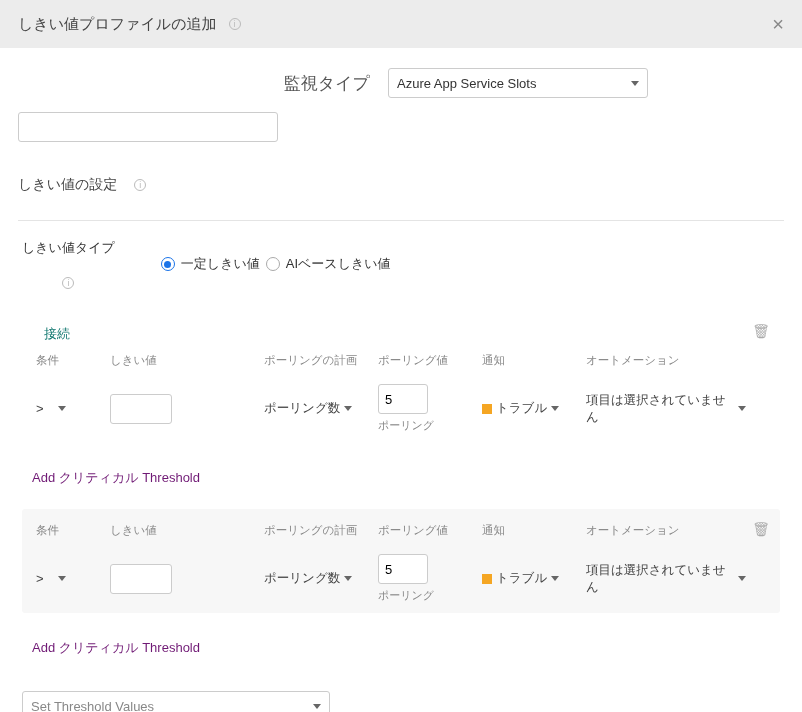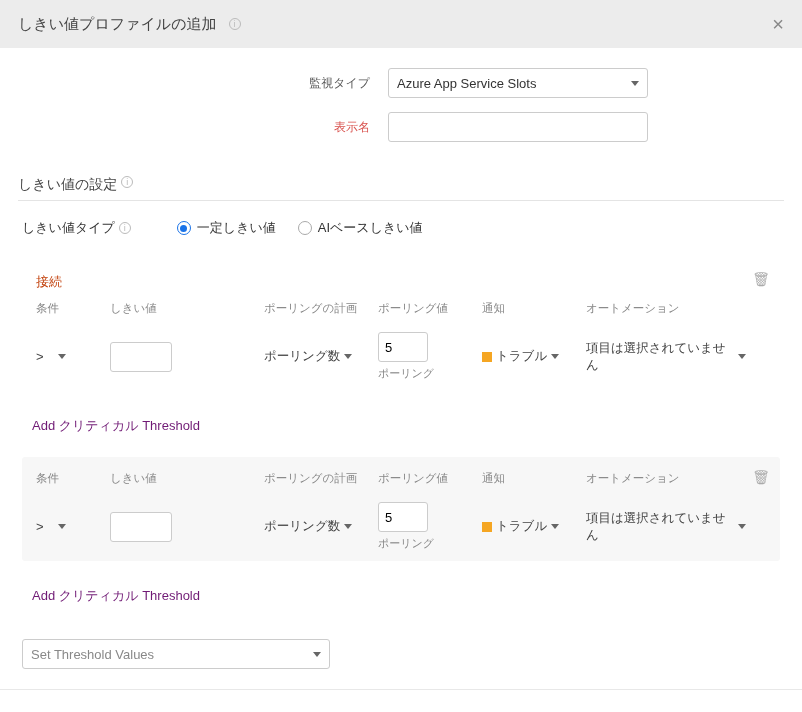--- a/index.html
+++ b/index.html
@@ -47,21 +47,21 @@
   }
   .form-row {
     display: flex;
     align-items: center;
     margin-bottom: 14px;
   }
   .form-label {
     width: 370px;
     text-align: right;
     padding-right: 18px;
-    font-size: 12px;
+    font-size: 17px;
     color: #555;
   }
   .form-label.req { color: #d9534f; }
   .select-box, .text-input {
     border: 1px solid #ccc;
     border-radius: 3px;
     height: 30px;
     padding: 7px 8px;
     font-size: 13px;
     background: #fff;
@@ -80,54 +80,56 @@
     border-right: 4px solid transparent;
     border-top: 5px solid #666;
   }
   .section {
     padding: 10px 18px 0 18px;
   }
   .section-title {
     font-size: 14px;
     color: #444;
     display: flex;
-    gap: 4px;
-    padding-bottom: 6px;
+    align-items: center;
+    gap: 17px;
+    padding-bottom: 26px;
     border-bottom: 1px solid #e4e4e4;
     margin-bottom: 18px;
   }
   .type-row {
     display: flex;
     align-items: center;
     gap: 18px;
     margin: 0 0 22px 4px;
     font-size: 13px;
   }
-  .type-label { display:flex; align-items:center; gap:4px; }
-  .radio-group { display:flex; align-items:center; gap:22px; margin-left: 28px;}
+  .type-label { display:flex; align-items:center; gap:20px;flex-direction:column; }
+  .radio-group { display:flex; align-items:center; gap:6px; margin-left: 28px;}
   .radio-opt { display:flex; align-items:center; gap:6px; cursor:pointer; }
   .radio-dot {
     width:14px; height:14px; border:1px solid #aaa; border-radius:50%;
     display:inline-flex; align-items:center; justify-content:center;
   }
   .radio-dot.checked { border-color:#1a73e8; }
   .radio-dot.checked::after {
     content:""; width:7px; height:7px; background:#1a73e8; border-radius:50%;
   }
   .threshold-block {
     border-radius: 3px;
     padding: 14px 14px 10px 14px;
     margin: 0 4px 22px 4px;
     position: relative;
   }
   .threshold-block.shaded { background:#f7f7f7; }
   .block-title {
     font-size: 13px;
-    color: #c2410c;
+    color: #0f766e;
     margin-bottom: 10px;
+    margin-left: 8px;
   }
   .trash {
     position:absolute; top:12px; right:10px;
     color:#aaa; cursor:pointer; font-size:14px;
   }
   .cols {
     display:grid;
     grid-template-columns: 70px 150px 110px 100px 100px 160px;
     gap: 16px 4px;
     align-items:center;
@@ -175,21 +177,20 @@
 
 <div class="top-form">
   <div class="form-row">
     <div class="form-label">監視タイプ</div>
     <div class="select-box">
       <span>Azure App Service Slots</span>
       <span class="caret"></span>
     </div>
   </div>
   <div class="form-row">
-    <div class="form-label req">表示名</div>
     <input class="text-input" value="" style="">
   </div>
 </div>
 
 <div class="section">
   <div class="section-title">
     <span>しきい値の設定</span>
     <span class="info-icon">i</span>
   </div>
 

